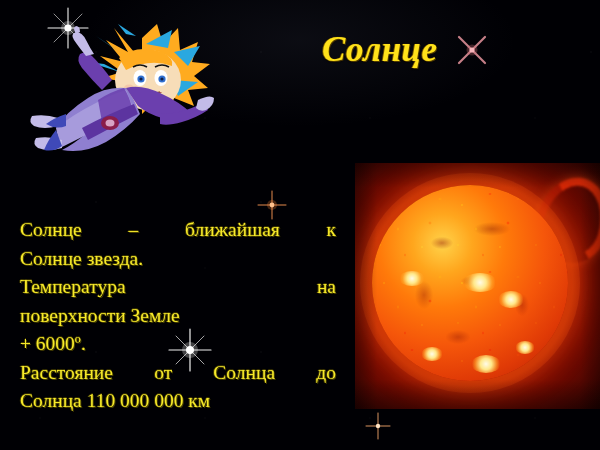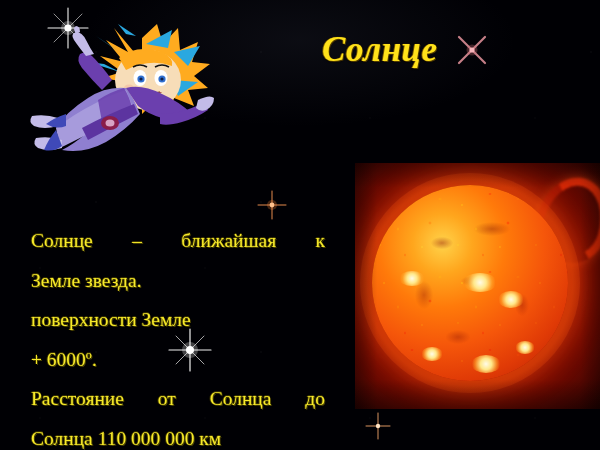--- a/index.html
+++ b/index.html
@@ -106,21 +106,21 @@
     font-size: 19.5px;
     line-height: 28.5px;
     color: #f7ea2a;
     text-align: justify;
     text-shadow:
       1px 1px 0 #4a4200,
       -1px 0 0 #3d3600,
       0 -1px 0 #3d3600,
       0 1px 2px rgba(0,0,0,.85);
   }
-  #body-text p { margin: 11px; }
+  #body-text p { margin: 0; }
   #body-text .jl {
     text-align: justify;
     text-align-last: justify;
   }
 
   
   #sun-photo {
     position: absolute;
     left: 355px;
     top: 163px;
@@ -352,20 +352,21 @@
     <div class="flare" style="left:108px; top:110px; width:34px; height:19px;"></div>
     <div class="flare" style="left:143px; top:128px; width:26px; height:17px;"></div>
     <div class="flare" style="left:66px;  top:184px; width:22px; height:14px;"></div>
     <div class="flare" style="left:116px; top:192px; width:30px; height:18px;"></div>
     <div class="flare" style="left:160px; top:178px; width:20px; height:13px;"></div>
     <div class="vignette"></div>
   </div>
 
   <div id="body-text">
     <p class="jl">Солнце – ближайшая к</p>
-    <p>Земле звезда.</p>
+    <p>Солнце звезда.</p>
+    <p class="jl">Температура на</p>
     <p>поверхности Земле</p>
     <p>+ 6000º.</p>
     <p class="jl">Расстояние от Солнца до</p>
     <p>Солнца 110 000 000 км</p>
   </div>
 
 </div>
 
 </body></html>

